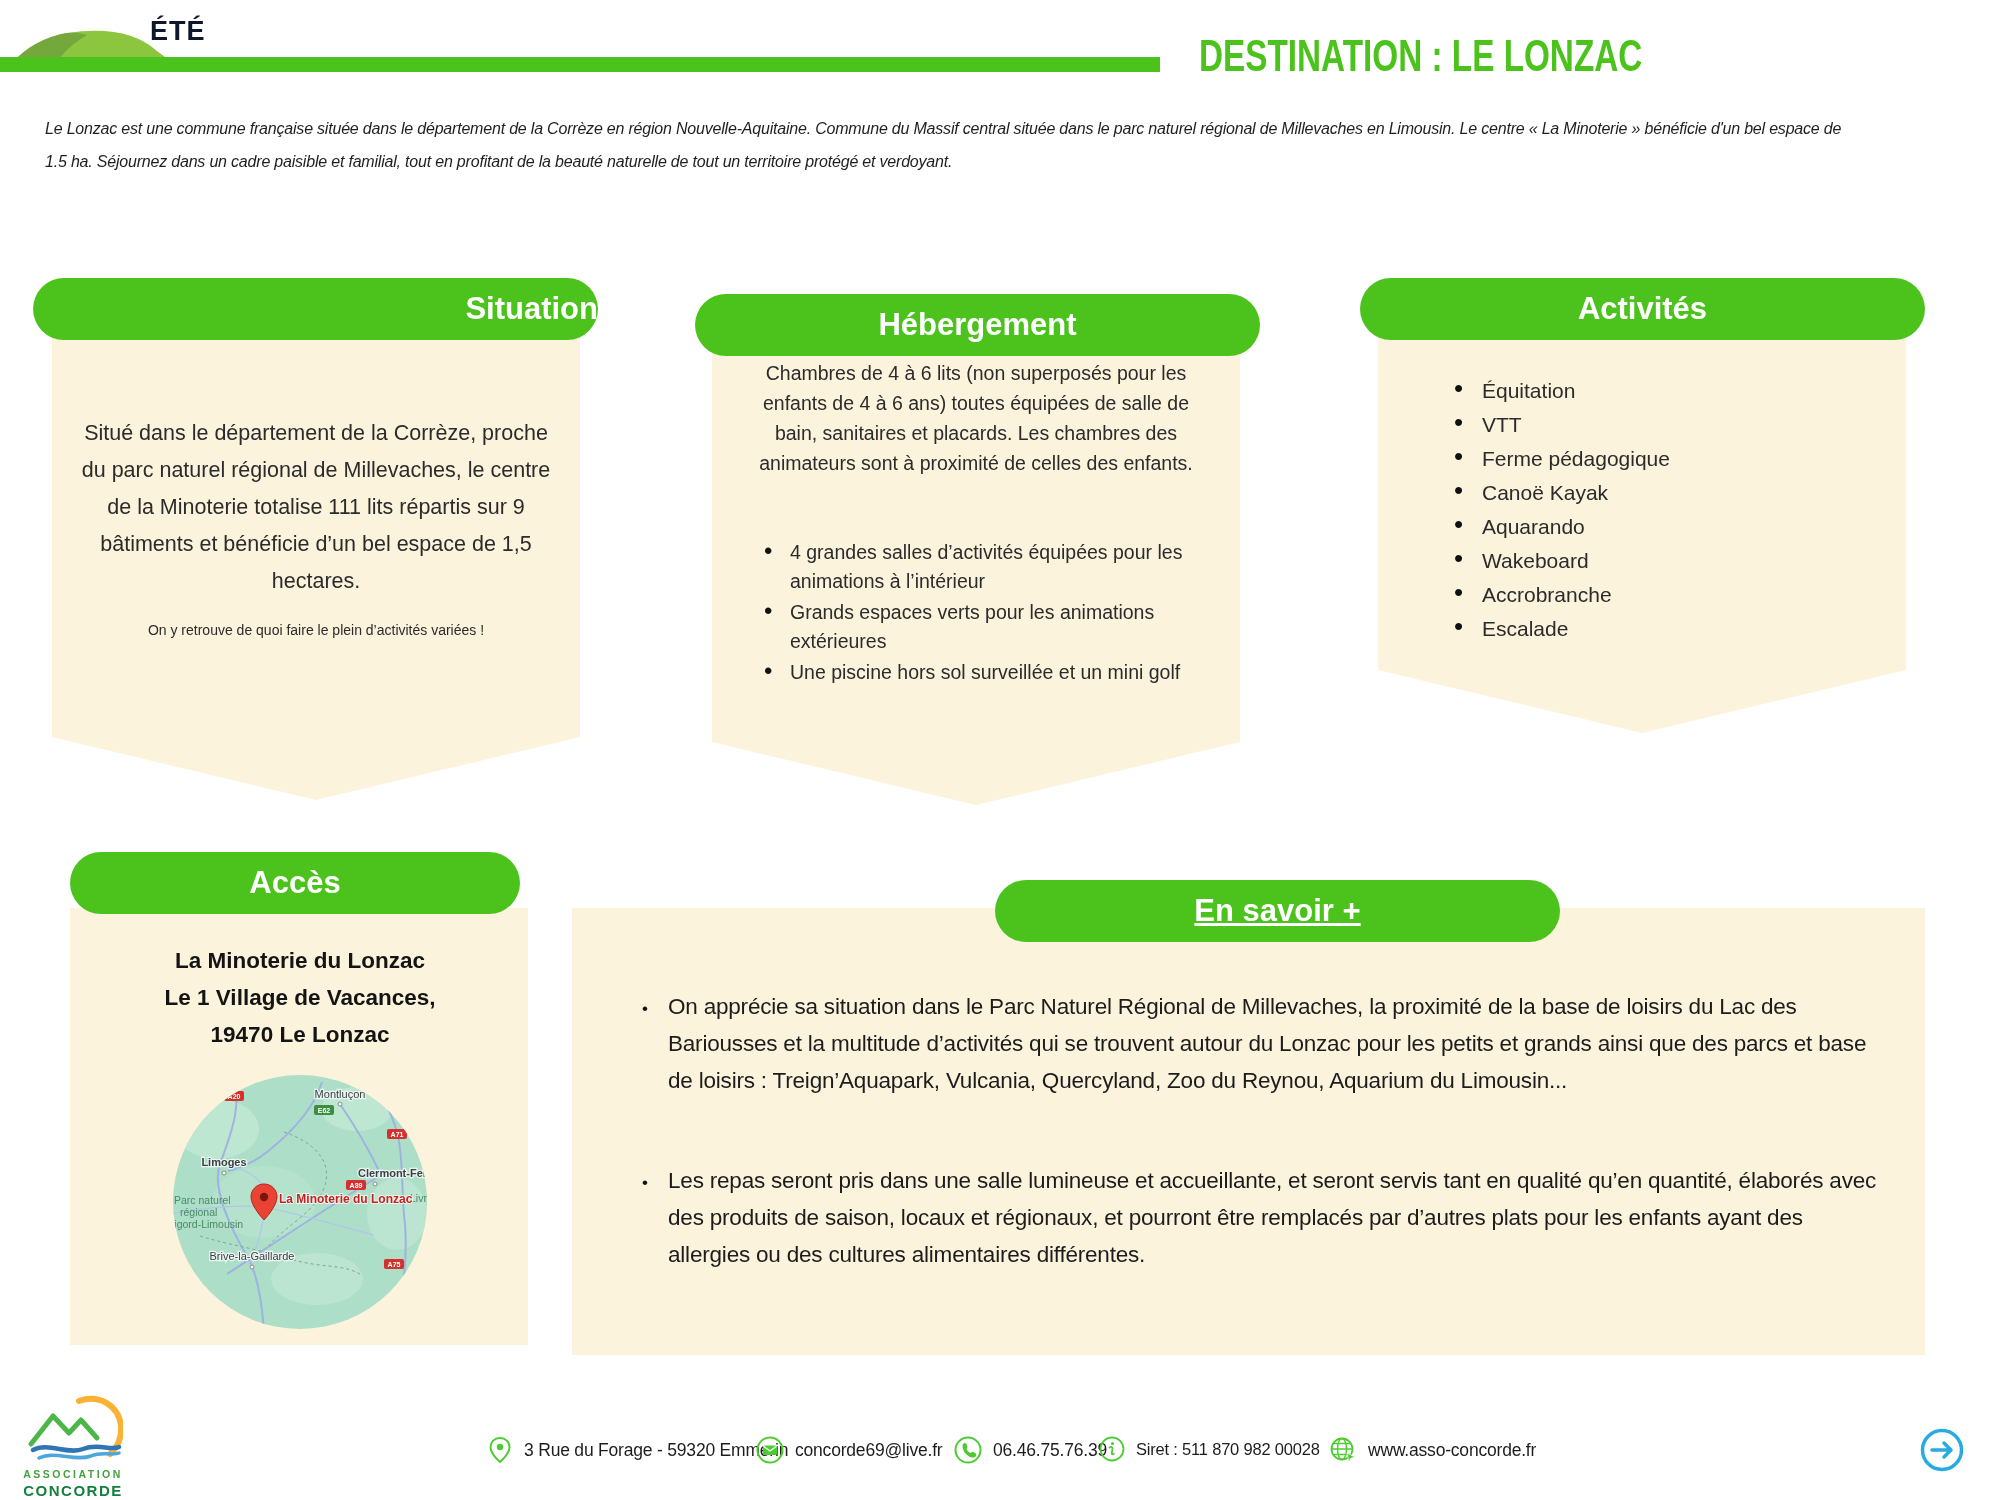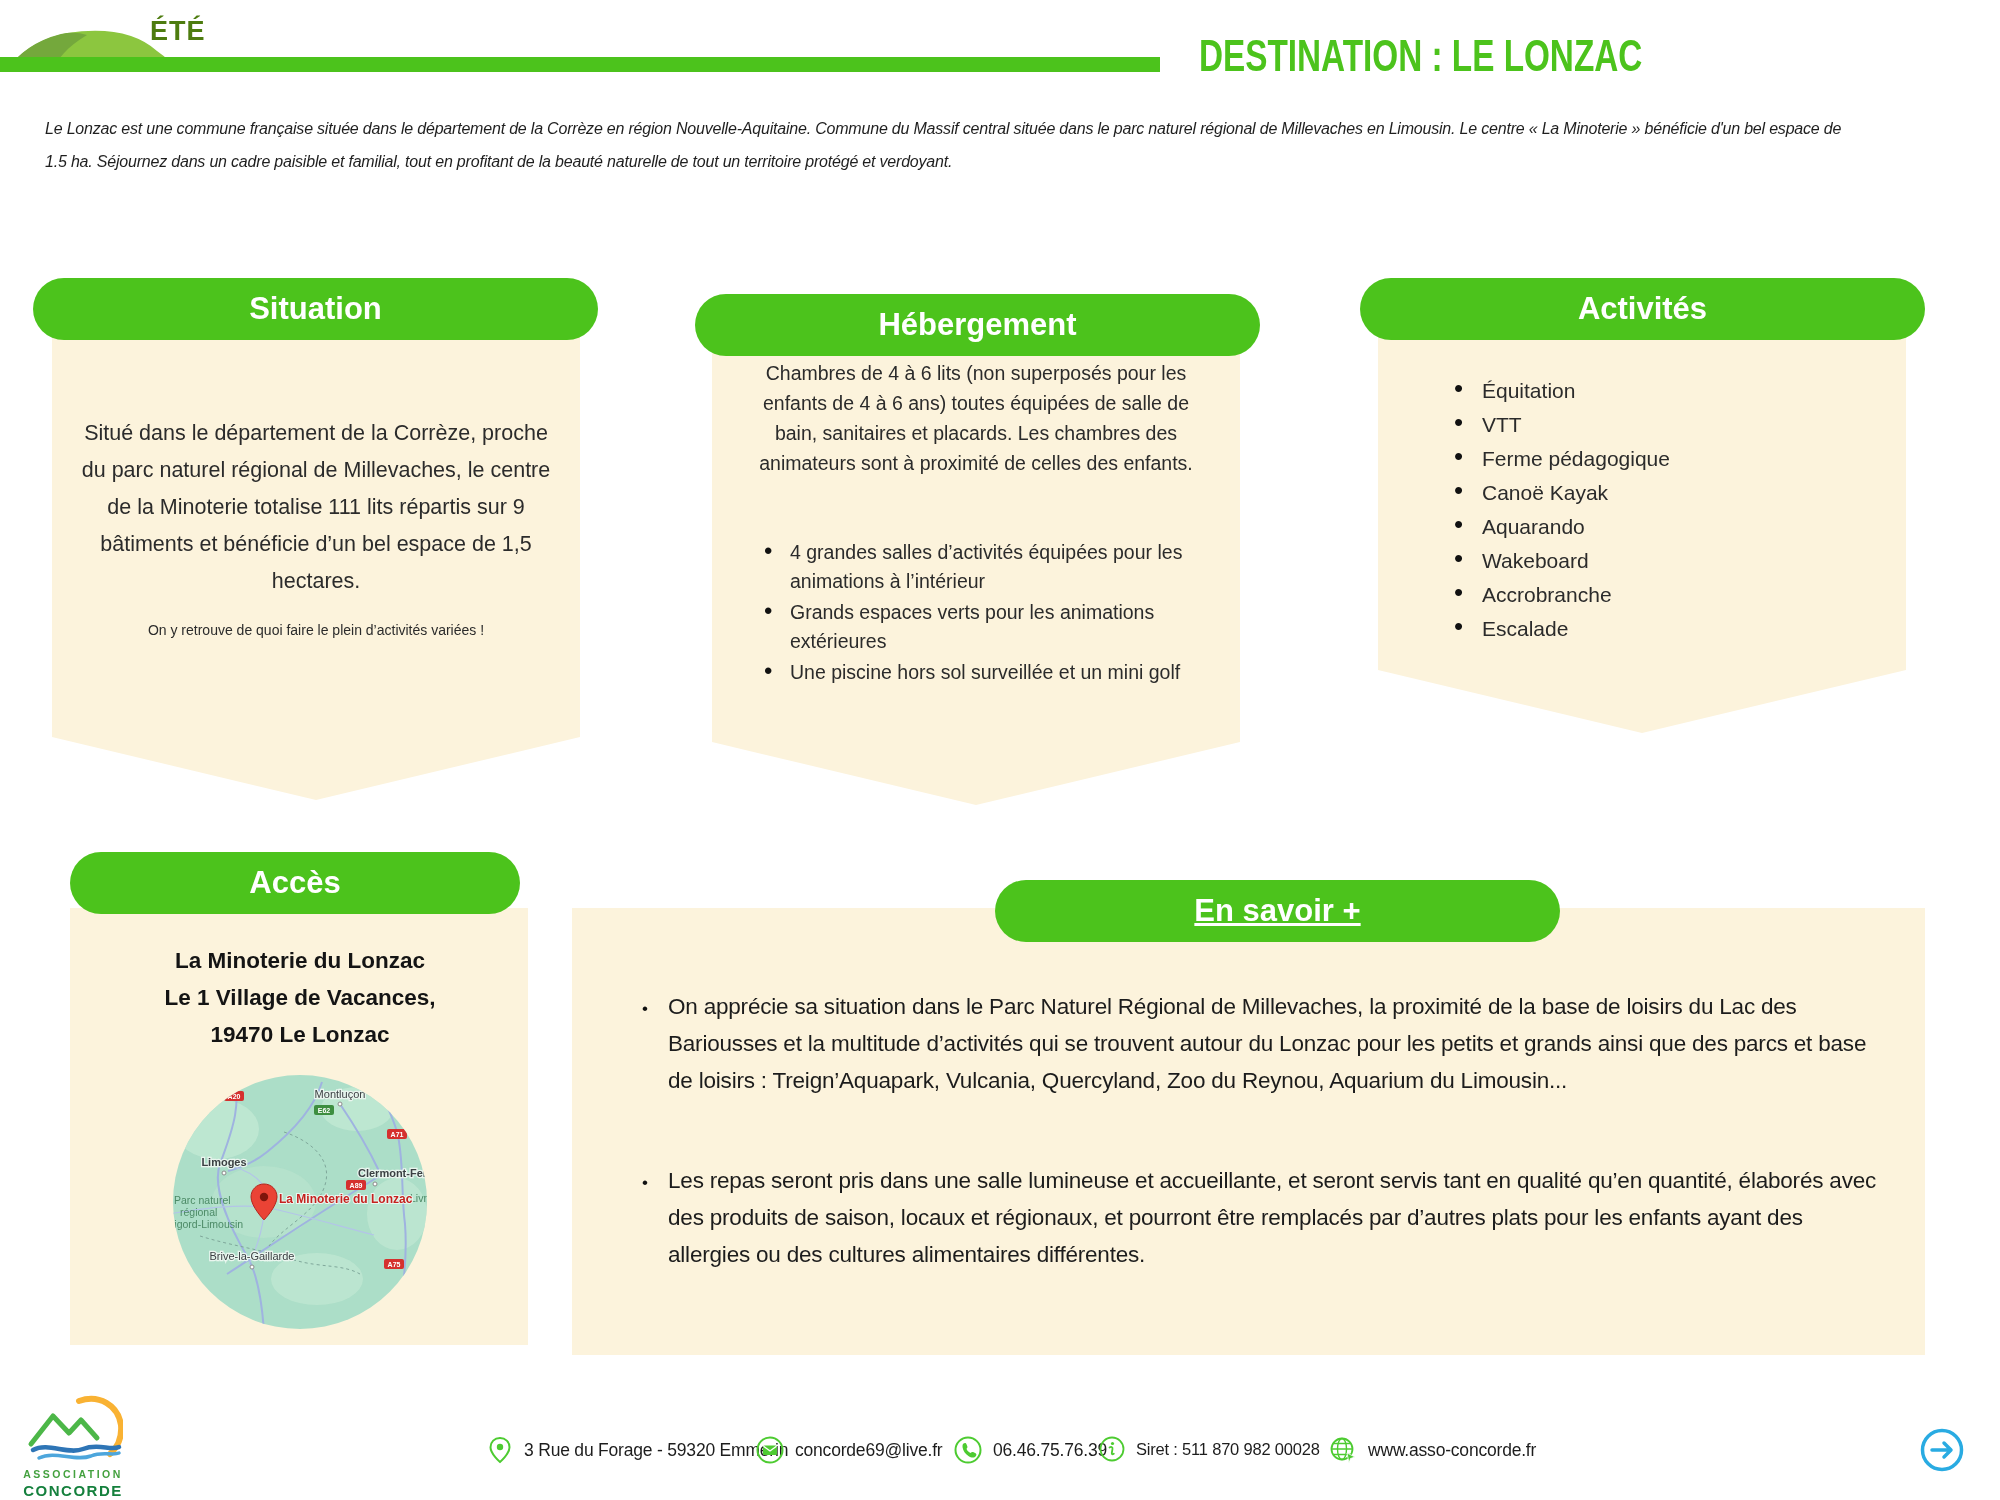--- a/index.html
+++ b/index.html
@@ -1,21 +1,21 @@
 <!DOCTYPE html>
 <html><head>
 <meta charset="utf-8">
 <style>
   html,body{margin:0;padding:0;background:#ffffff;}
   body{font-family:"Liberation Sans", sans-serif; -webkit-font-smoothing:antialiased;}
   #page{position:relative;width:2000px;height:1500px;background:#ffffff;overflow:hidden;}
 
   
   .green-bar{position:absolute;left:0;top:57px;width:1160px;height:15px;background:#4CC31C;}
-  .season{position:absolute;left:150px;top:16px;color:#4d7c0f;font-weight:700;font-size:27px;letter-spacing:1px;}
+  .season{position:absolute;left:150px;top:16px;color:#0f172a;font-weight:700;font-size:27px;letter-spacing:1px;}
   .hill{position:absolute;left:5px;top:27px;}
   .page-title{position:absolute;left:1199px;top:30px;width:700px;color:#4CC31C;font-weight:700;
               font-size:45px;letter-spacing:0px;transform:scaleX(0.74);transform-origin:left center;white-space:nowrap;}
   .intro{position:absolute;left:45px;top:112px;width:1810px;font-style:italic;font-size:16px;
          line-height:33px;color:#1f1f1f;letter-spacing:-0.2px;}
 
   
   .pill{position:absolute;height:62px;background:#4CC31C;border-radius:31px;display:flex;
         align-items:center;justify-content:center;color:#ffffff;font-weight:700;font-size:31px;z-index:2;}
   .panel{position:absolute;background:#FCF3DC;z-index:1;}
@@ -66,21 +66,21 @@
 
   <svg class="hill" width="176" height="45" viewBox="0 0 176 45">
     <path d="M0,45 Q22,14 62,6 Q122,-3 152,24 Q166,34 176,45 Z" fill="#8CC63F"></path>
     <path d="M0,45 Q20,16 56,7 Q70,4 82,8 C62,20 52,32 47,45 Z" fill="#74A83C"></path>
   </svg>
   <div class="season">ÉTÉ</div>
   <div class="green-bar"></div>
   <div class="page-title">DESTINATION : LE LONZAC</div>
   <div class="intro">Le Lonzac est une commune française située dans le département de la Corrèze en région Nouvelle-Aquitaine. Commune du Massif central située dans le parc naturel régional de Millevaches en Limousin. Le centre « La Minoterie » bénéficie d'un bel espace de 1.5 ha. Séjournez dans un cadre paisible et familial, tout en profitant de la beauté naturelle de tout un territoire protégé et verdoyant.</div>
 
-  <div class="pill" style="left:33px;top:278px;width:565px;">
+  <div class="pill" style="left:33px;top:278px;width:565px;justify-content:flex-end;">
     <span>Situation</span>
   </div>
   <div class="panel chev" style="left:52px;top:332px;width:528px;height:468px;"></div>
   <div class="sit-p1 body-text center" style="z-index:3;">Situé dans le département de la Corrèze, proche du parc naturel régional de Millevaches, le centre de la Minoterie totalise 111 lits répartis sur 9 bâtiments et bénéficie d’un bel espace de 1,5 hectares.</div>
   <div class="sit-p2 body-text center" style="z-index:3;">On y retrouve de quoi faire le plein d’activités variées !</div>
 
   <div class="pill" style="left:695px;top:294px;width:565px;">
     <span>Hébergement</span>
   </div>
   <div class="panel chev" style="left:712px;top:332px;width:528px;height:473px;"></div>

